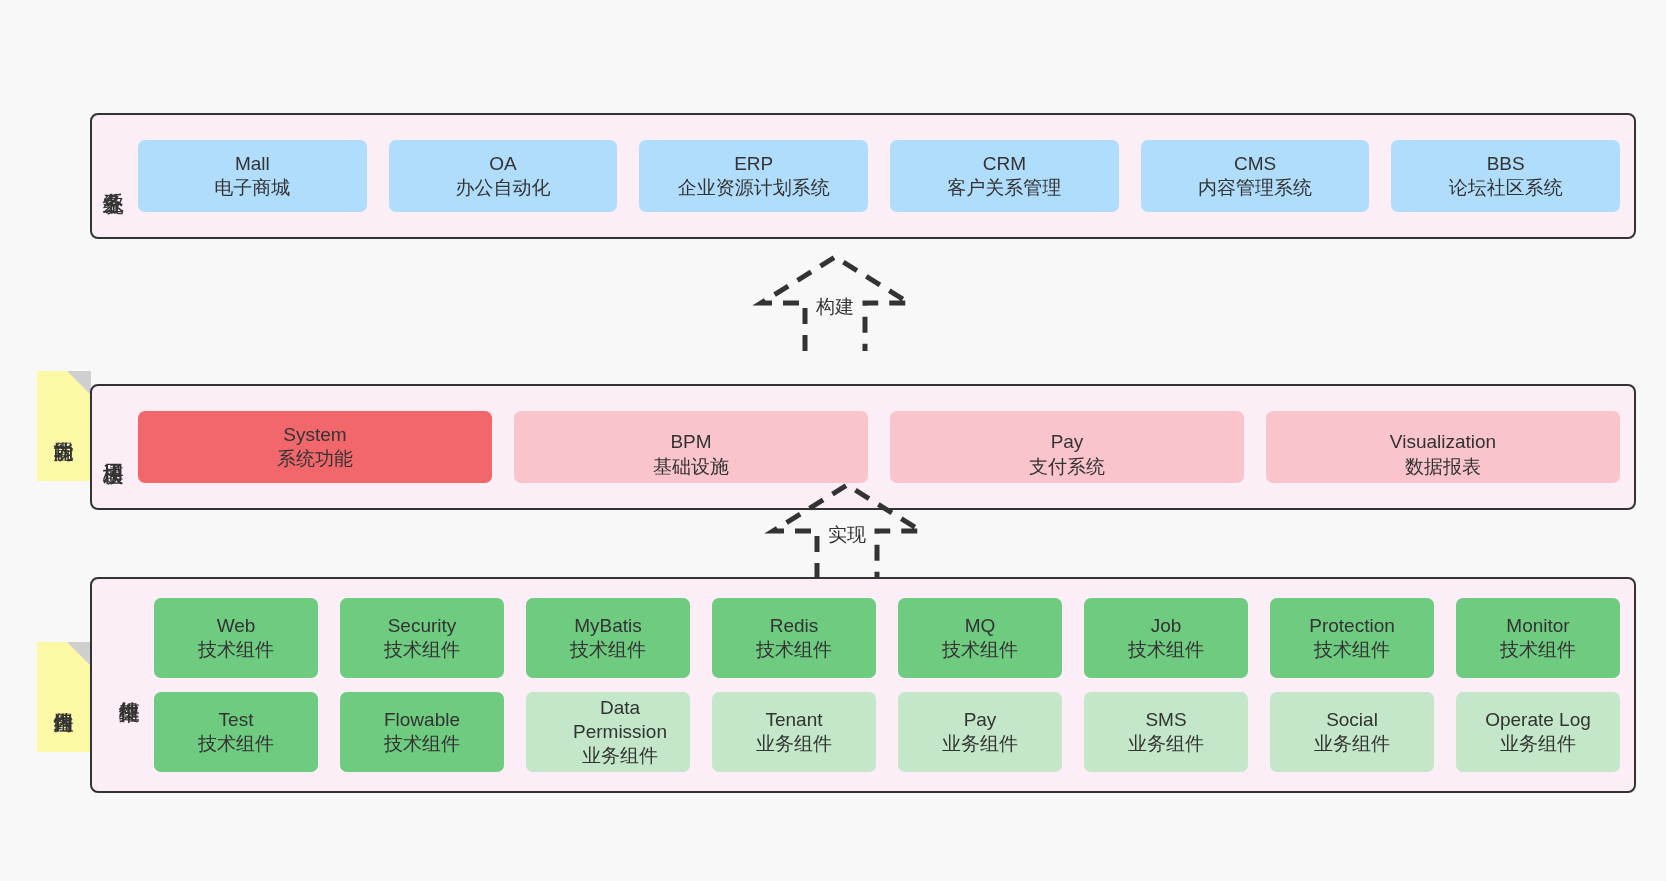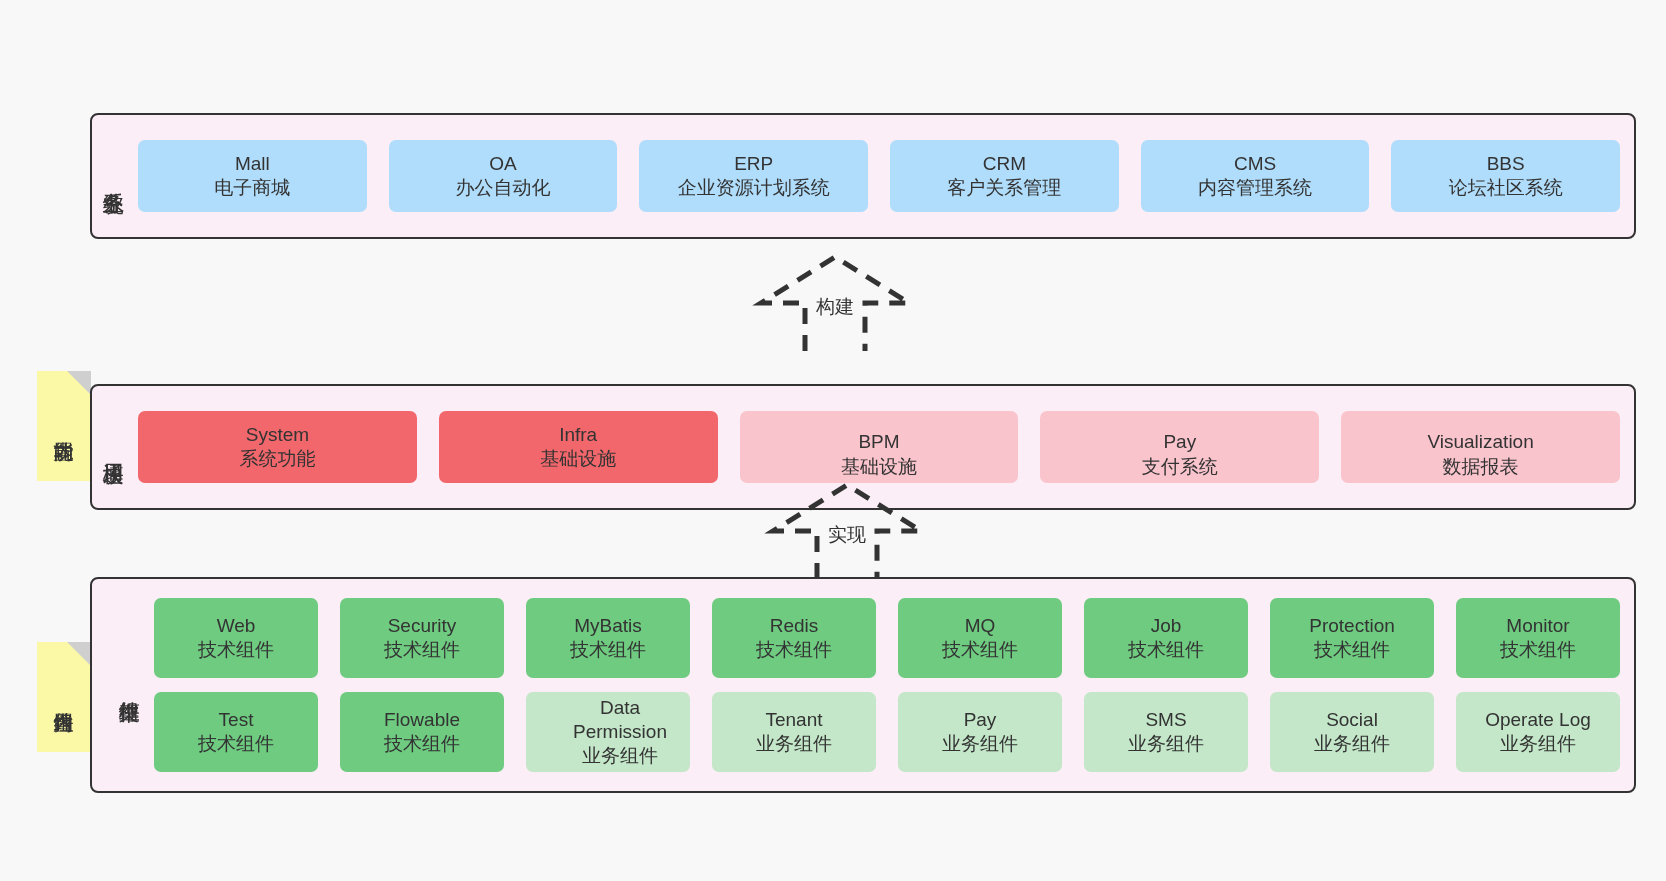--- a/index.html
+++ b/index.html
@@ -195,24 +195,20 @@
   </div>
 
   <div class="band" id="band-common">
     <div class="band-label">通用模块</div>
     <div class="band-body">
       <div class="row">
         <div class="card c-red">
           <span class="ln">System</span>
           <span class="ln">系统功能</span>
         </div>
-        <div class="card c-red">
-          <span class="ln">Infra</span>
-          <span class="ln">基础设施</span>
-        </div>
         <div class="card c-pink">
           <span class="ln">BPM</span>
           <span class="ln">基础设施</span>
         </div>
         <div class="card c-pink">
           <span class="ln">Pay</span>
           <span class="ln">支付系统</span>
         </div>
         <div class="card c-pink">
           <span class="ln">Visualization</span>

